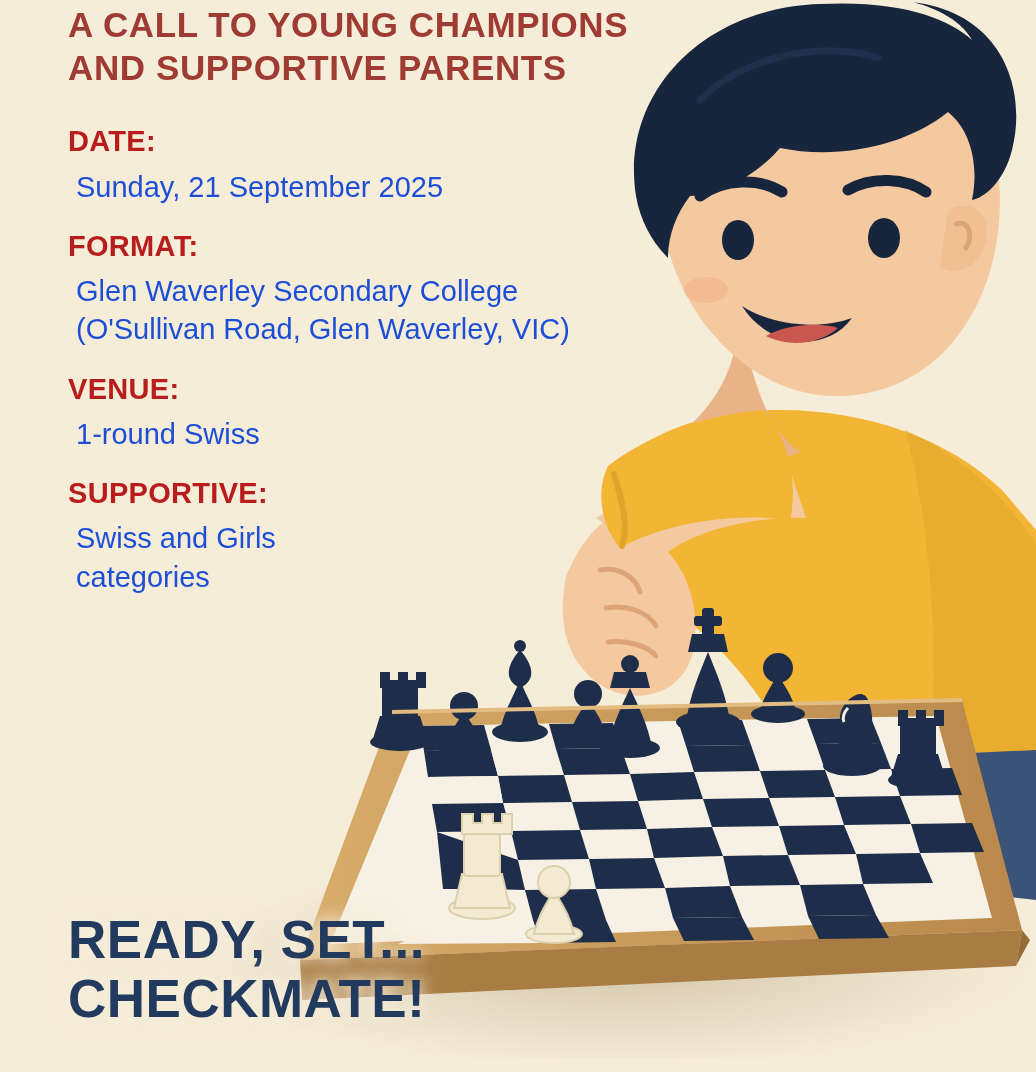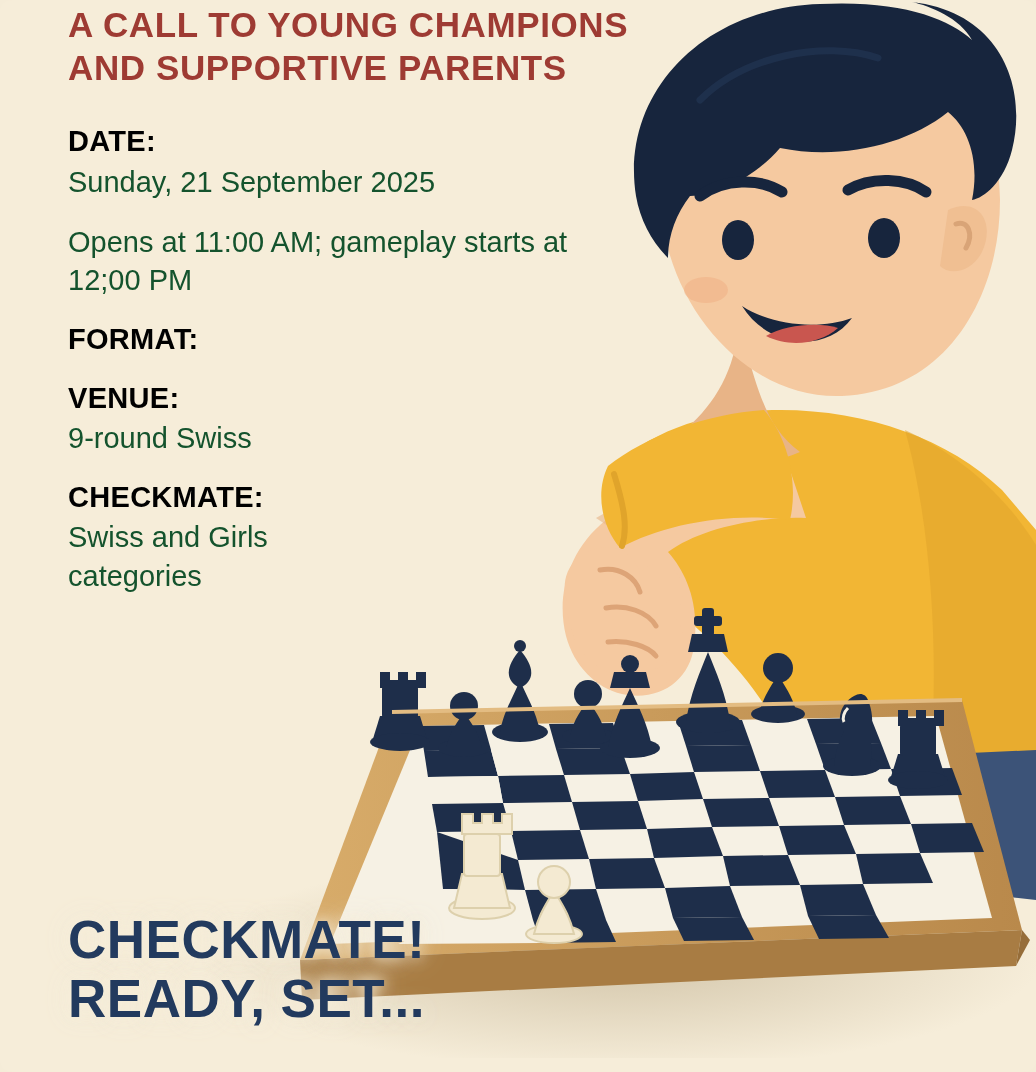--- a/index.html
+++ b/index.html
@@ -36,33 +36,33 @@
     font-size: 35px;
     line-height: 1.22;
     letter-spacing: 0.6px;
     text-transform: uppercase;
     margin: 0 0 34px 0;
   }
   .block {
     margin-bottom: 22px;
   }
   .label {
-    color: #000000;
+    color: #b91c1c;
     font-weight: bold;
     font-size: 29px;
     line-height: 1.25;
     letter-spacing: 0.3px;
     margin: 0 0 3px 0;
   }
   .value {
-    color: #14532d;
+    color: #1d4ed8;
     font-size: 29px;
     line-height: 1.32;
     font-weight: 500;
-    margin: 0;
+    margin: 8px;
     max-width: 560px;
   }
   .block-date .value,
   .block-format .value { white-space: nowrap; }
 
   .closing {
     position: absolute;
     left: 68px;
     top: 910px;
     color: #223a5e;
@@ -326,37 +326,37 @@
 
   <div class="text-col">
     <h1 class="headline">A CALL TO YOUNG CHAMPIONS AND SUPPORTIVE PARENTS</h1>
 
     <div class="block block-date">
       <div class="label">DATE:</div>
       <div class="value">Sunday, 21 September 2025</div>
     </div>
 
     <div class="block block-registration">
-      <div class="value">Opens at 11:00 AM; gameplay starts at 12;00 PM</div>
     </div>
 
     <div class="block block-venue">
       <div class="label">FORMAT:</div>
+      <div class="value">Glen Waverley Secondary College (O'Sullivan Road, Glen Waverley, VIC)</div>
     </div>
 
     <div class="block block-format">
       <div class="label">VENUE:</div>
-      <div class="value">9-round Swiss</div>
+      <div class="value">1-round Swiss</div>
     </div>
 
     <div class="block block-divisions">
-      <div class="label">CHECKMATE:</div>
+      <div class="label">SUPPORTIVE:</div>
       <div class="value" style="max-width:230px">Swiss and Girls categories</div>
     </div>
   </div>
 
   <div class="closing">
+    <div>READY, SET...</div>
     <div>CHECKMATE!</div>
-    <div>READY, SET...</div>
   </div>
 
   <div class="bottom-strip"></div>
 </div>
 
 </body></html>

